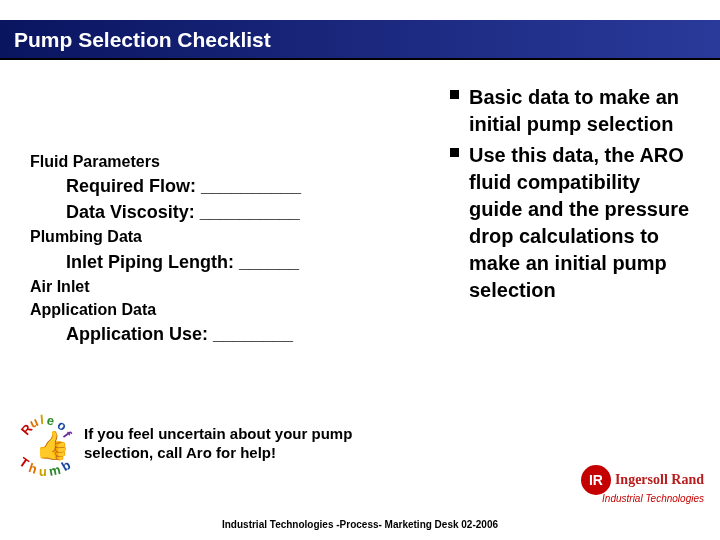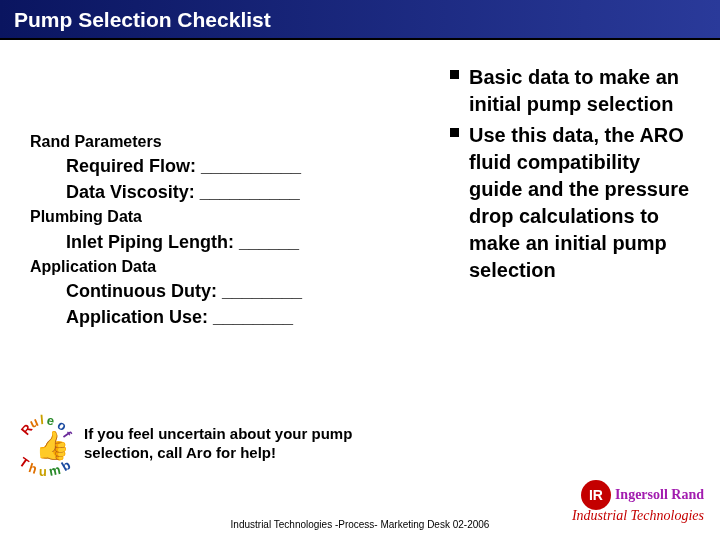--- a/index.html
+++ b/index.html
@@ -9,20 +9,21 @@
     font-family: Verdana, Arial, sans-serif;
     background: #ffffff;
     position: relative;
     overflow: hidden;
   }
   .title-bar {
     background: #1a2e8a;
     background: linear-gradient(to right, #0a1560, #2a3a9a);
     padding: 8px 14px 6px 14px;
     border-bottom: 2px solid #000;
+    margin-top: 20px;
   }
   .title-text {
     color: #fff;
     font-size: 21px;
     font-weight: bold;
   }
   .content {
     display: flex;
     padding: 20px 14px 0 30px;
   }
@@ -98,26 +99,26 @@
     font-weight: bold;
     line-height: 1.25;
     max-width: 310px;
   }
   .footer-credit {
     position: absolute;
     bottom: 10px;
     width: 100%;
     text-align: center;
     font-size: 10px;
-    font-weight: normal;
+    font-weight: bold;
   }
   .logo {
     position: absolute;
     right: 16px;
-    bottom: 16px;
+    bottom: 36px;
     display: flex;
     flex-direction: column;
     align-items: flex-end;
   }
   .ir-mark {
     display: flex;
     align-items: center;
   }
   .ir-circle {
     width: 30px;
@@ -129,49 +130,49 @@
     font-size: 14px;
     display: flex;
     align-items: center;
     justify-content: center;
     margin-right: 4px;
   }
   .ir-name {
     font-family: Georgia, serif;
     font-size: 14px;
     font-weight: bold;
-    color: #a21caf;
+    color: #b91c1c;
   }
   .ir-sub {
-    font-family: Liberation Serif, serif;
+    font-family: Liberation Sans, sans-serif;
     font-style: italic;
-    font-size: 14px;
+    font-size: 10px;
     color: #c40000;
     margin-top: -2px;
   }
 </style>
 </head>
 <body>
 
 <div class="title-bar">
   <div class="title-text">Pump Selection Checklist</div>
 </div>
 
 <div class="content">
   <div class="left-col">
-    <div class="section-heading">Rand Parameters</div>
+    <div class="section-heading">Fluid Parameters</div>
     <div class="field-line">Required Flow: __________</div>
     <div class="field-line">Data Viscosity: __________</div>
 
     <div class="section-heading">Plumbing Data</div>
     <div class="field-line">Inlet Piping Length: ______</div>
 
+    <div class="section-heading">Air Inlet</div>
 
     <div class="section-heading">Application Data</div>
-    <div class="field-line">Continuous Duty: ________</div>
     <div class="field-line">Application Use: ________</div>
   </div>
 
   <div class="right-col">
     <div class="bullet-item">
       <div class="bullet-sq"></div>
       <div>Basic data to make an initial pump selection</div>
     </div>
     <div class="bullet-item">
       <div class="bullet-sq"></div>

